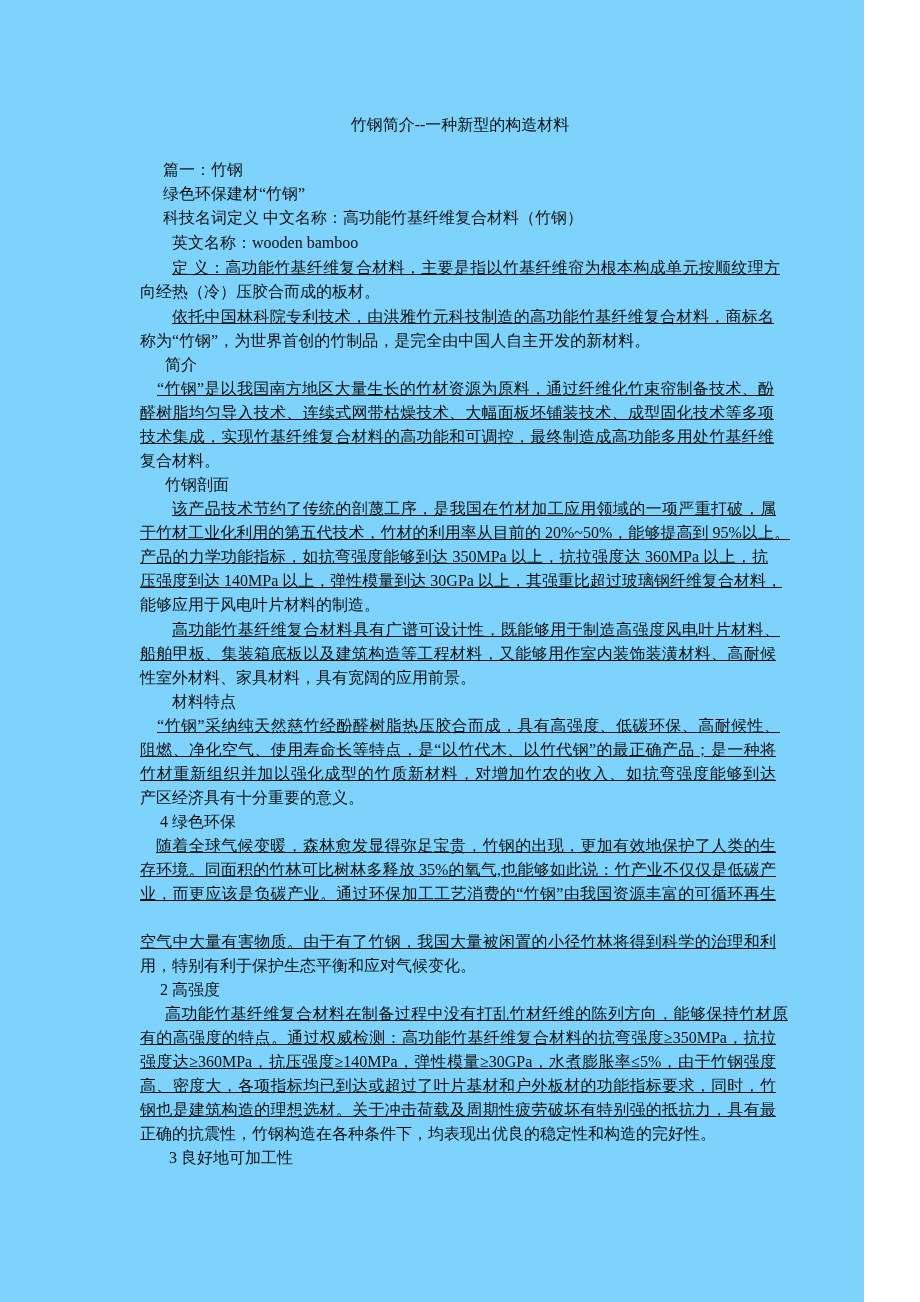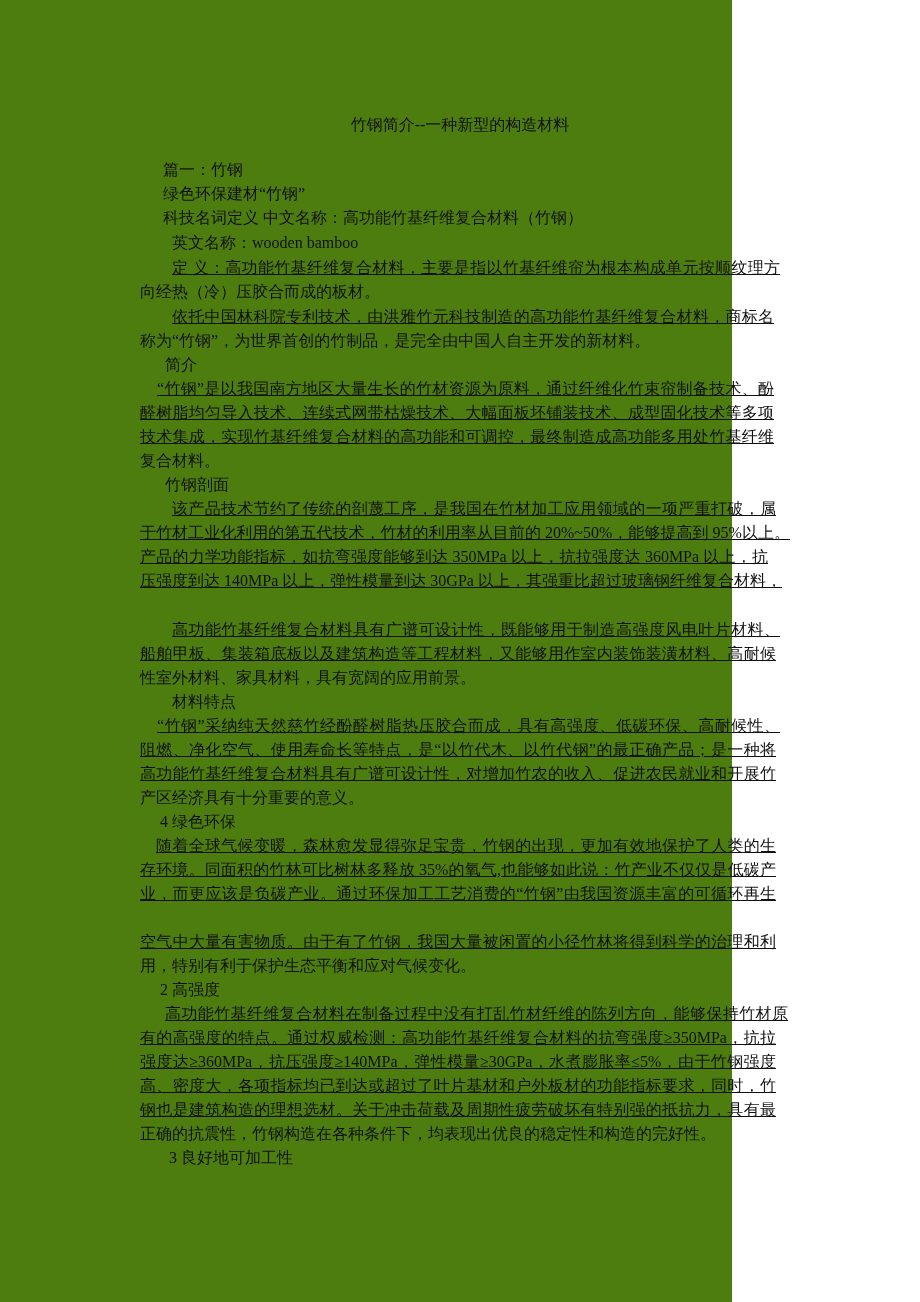--- a/index.html
+++ b/index.html
@@ -1,21 +1,21 @@
 <!DOCTYPE html>
 <html><head>
   <meta charset="utf-8">
   <style>
     html, body { margin: 0; padding: 0; background: #ffffff; }
     body {
       width: 920px; height: 1302px; position: relative; overflow: hidden;
       font-family: "Liberation Serif", "DejaVu Serif", serif;
       color: #111111;
     }
-    .page { position: absolute; left: 0; top: 0; width: 732px; height: 1302px; background: #4d7c0f; }
+    .page { position: absolute; left: 0; top: 0; width: 864px; height: 1302px; background: #7dd3fc; }
     .title {
       position: absolute; left: 0; top: 113px; width: 920px;
       text-align: center; font-size: 16px; line-height: 24px; white-space: nowrap;
     }
     .ln {
       position: absolute; font-size: 16px; line-height: 24px; height: 24px;
       white-space: nowrap; overflow: visible;
     }
     .full {
       white-space: normal; text-align: justify; text-align-last: justify;
@@ -40,27 +40,28 @@
   <div class="ln" style="left:165px;top:353px">简介</div>
   <div class="ln full" style="left:157px;top:377px;width:617px">“竹钢”是以我国南方地区大量生长的竹材资源为原料，通过纤维化竹束帘制备技术、酚</div>
   <div class="ln full" style="left:140px;top:401px;width:634px">醛树脂均匀导入技术、连续式网带枯燥技术、大幅面板坯铺装技术、成型固化技术等多项</div>
   <div class="ln full" style="left:140px;top:425px;width:634px">技术集成，实现竹基纤维复合材料的高功能和可调控，最终制造成高功能多用处竹基纤维</div>
   <div class="ln" style="left:140px;top:449px">复合材料。</div>
   <div class="ln" style="left:165px;top:473px">竹钢剖面</div>
   <div class="ln full" style="left:172px;top:497px;width:604px">该产品技术节约了传统的剖蔑工序，是我国在竹材加工应用领域的一项严重打破，属</div>
   <div class="ln full" style="left:140px;top:521px;width:650px">于竹材工业化利用的第五代技术，竹材的利用率从目前的 20%~50%，能够提高到 95%以上。</div>
   <div class="ln full" style="left:140px;top:545px;width:628px">产品的力学功能指标，如抗弯强度能够到达 350MPa 以上，抗拉强度达 360MPa 以上，抗</div>
   <div class="ln full" style="left:140px;top:569px;width:642px">压强度到达 140MPa 以上，弹性模量到达 30GPa 以上，其强重比超过玻璃钢纤维复合材料，</div>
+  <div class="ln" style="left:140px;top:593px">能够应用于风电叶片材料的制造。</div>
   <div class="ln full" style="left:172px;top:618px;width:608px">高功能竹基纤维复合材料具有广谱可设计性，既能够用于制造高强度风电叶片材料、</div>
   <div class="ln" style="left:140px;top:666px">性室外材料、家具材料，具有宽阔的应用前景。</div>
   <div class="ln full" style="left:140px;top:642px;width:636px">船舶甲板、集装箱底板以及建筑构造等工程材料，又能够用作室内装饰装潢材料、高耐候</div>
   <div class="ln" style="left:172px;top:690px">材料特点</div>
   <div class="ln full" style="left:157px;top:714px;width:623px">“竹钢”采纳纯天然慈竹经酚醛树脂热压胶合而成，具有高强度、低碳环保、高耐候性、</div>
   <div class="ln full" style="left:140px;top:738px;width:636px">阻燃、净化空气、使用寿命长等特点，是“以竹代木、以竹代钢”的最正确产品；是一种将</div>
-  <div class="ln full" style="left:140px;top:762px;width:636px">高功能竹基纤维复合材料具有广谱可设计性，对增加竹农的收入、促进农民就业和开展竹</div>
+  <div class="ln full" style="left:140px;top:762px;width:636px">竹材重新组织并加以强化成型的竹质新材料，对增加竹农的收入、如抗弯强度能够到达</div>
   <div class="ln" style="left:140px;top:786px">产区经济具有十分重要的意义。</div>
   <div class="ln" style="left:160px;top:810px">4  绿色环保</div>
   <div class="ln full" style="left:156px;top:834px;width:620px">随着全球气候变暖，森林愈发显得弥足宝贵，竹钢的出现，更加有效地保护了人类的生</div>
   <div class="ln full" style="left:140px;top:858px;width:636px">存环境。同面积的竹林可比树林多释放 35%的氧气,也能够如此说：竹产业不仅仅是低碳产</div>
   <div class="ln full" style="left:140px;top:882px;width:636px">业，而更应该是负碳产业。通过环保加工工艺消费的“竹钢”由我国资源丰富的可循环再生</div>
   <div class="ln full" style="left:140px;top:930px;width:636px">空气中大量有害物质。由于有了竹钢，我国大量被闲置的小径竹林将得到科学的治理和利</div>
   <div class="ln" style="left:140px;top:954px">用，特别有利于保护生态平衡和应对气候变化。</div>
   <div class="ln" style="left:160px;top:978px">2  高强度</div>
   <div class="ln full" style="left:165px;top:1002px;width:623px">高功能竹基纤维复合材料在制备过程中没有打乱竹材纤维的陈列方向，能够保持竹材原</div>
   <div class="ln full" style="left:140px;top:1026px;width:636px">有的高强度的特点。通过权威检测：高功能竹基纤维复合材料的抗弯强度≥350MPa，抗拉</div>

